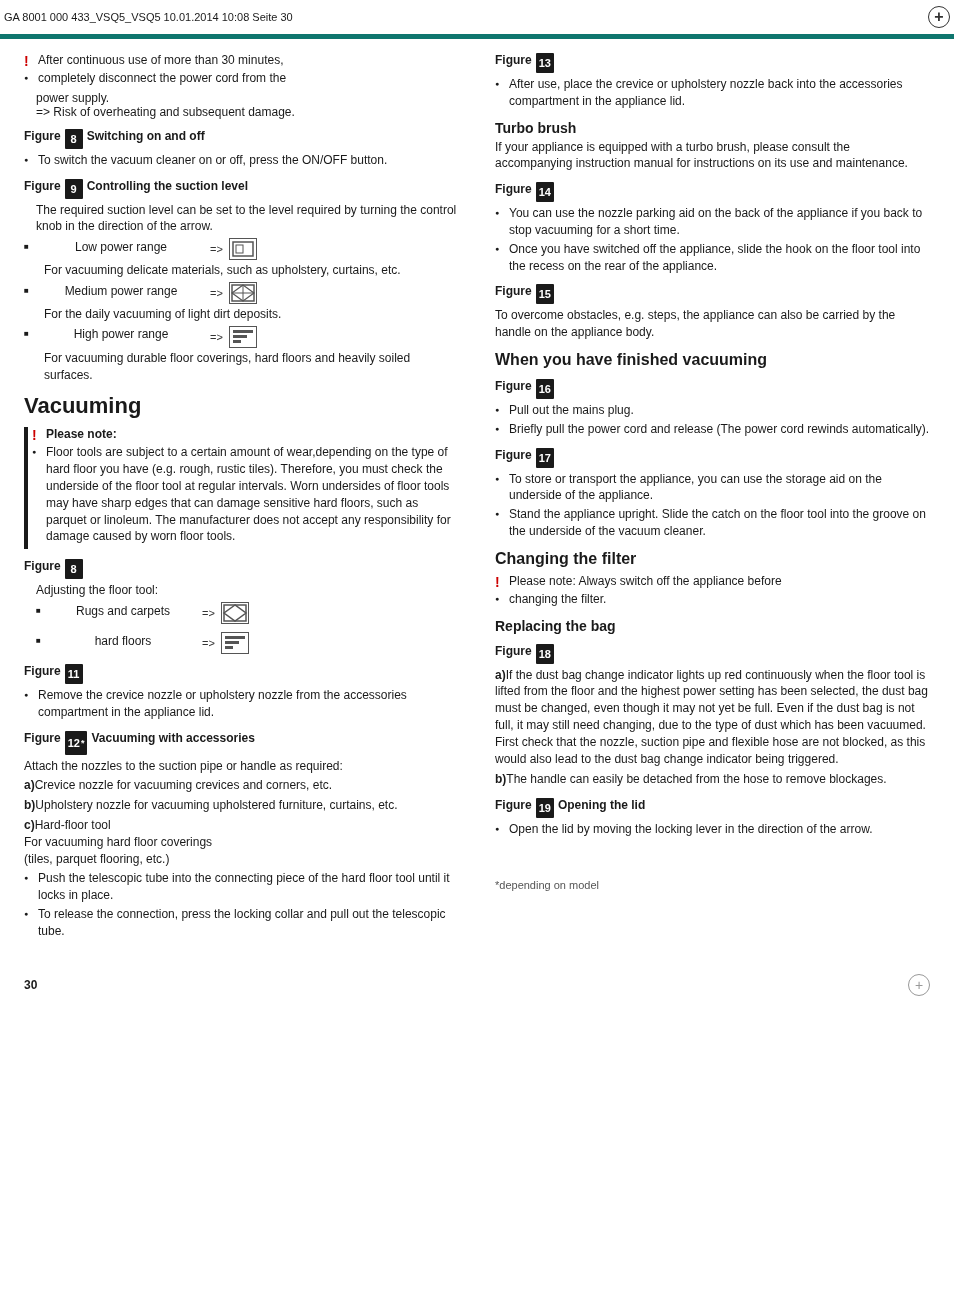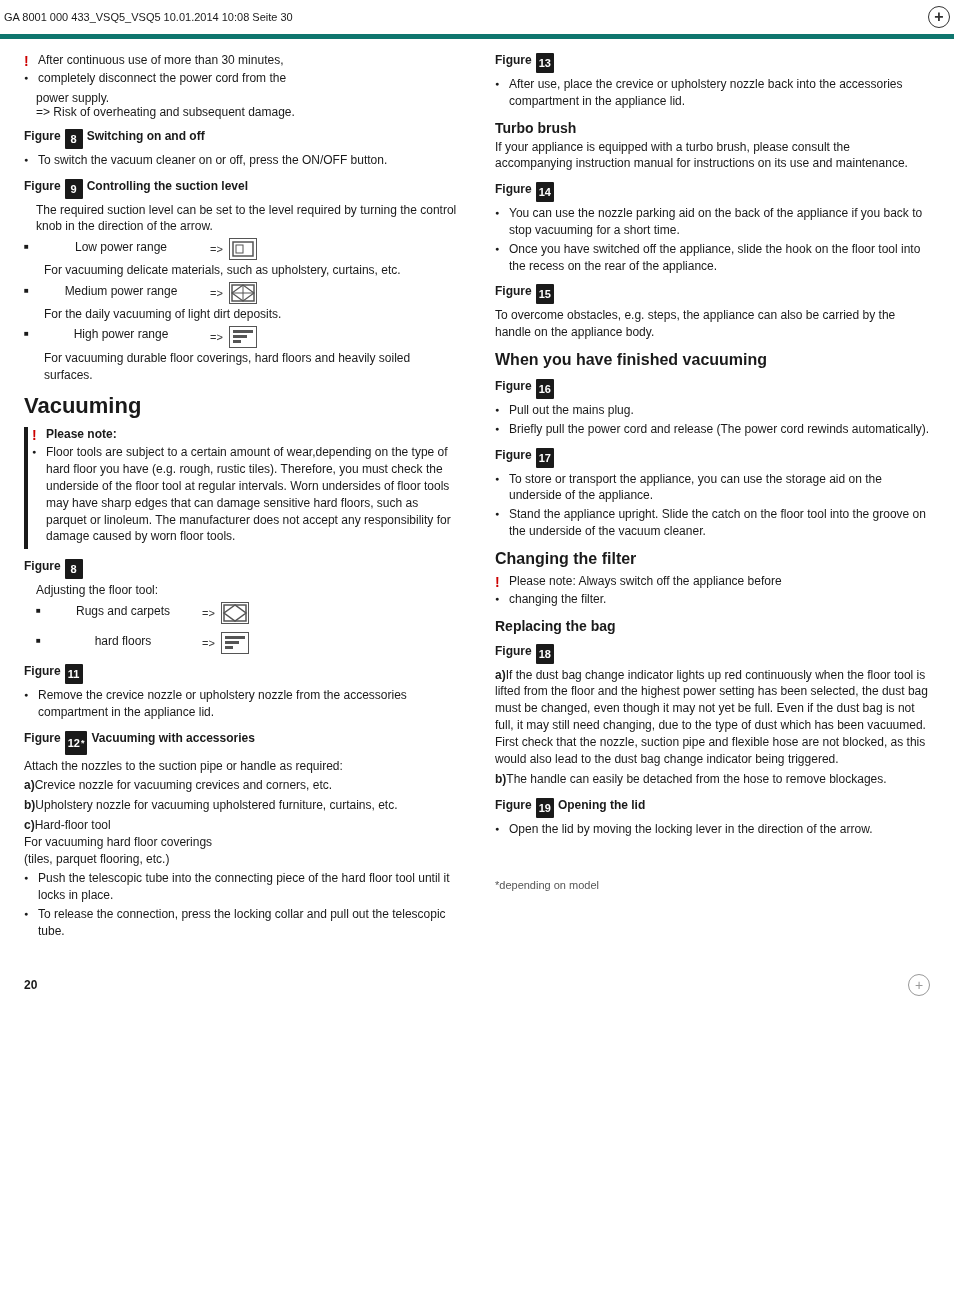--- a/index.html
+++ b/index.html
@@ -488,15 +488,15 @@
     </div>
 
     <div style="margin-top: 40px;">
       <p style="font-size:11px; color:#555;">*depending on model</p>
     </div>
 
   </div>
 </div>
 
 <div class="footer-row">
-  <span style="font-weight:bold; font-size:12px;">20</span>
+  <span style="font-weight:bold; font-size:12px;">30</span>
   <div class="crosshair-bottom">+</div>
 </div>
 
 </body></html>

